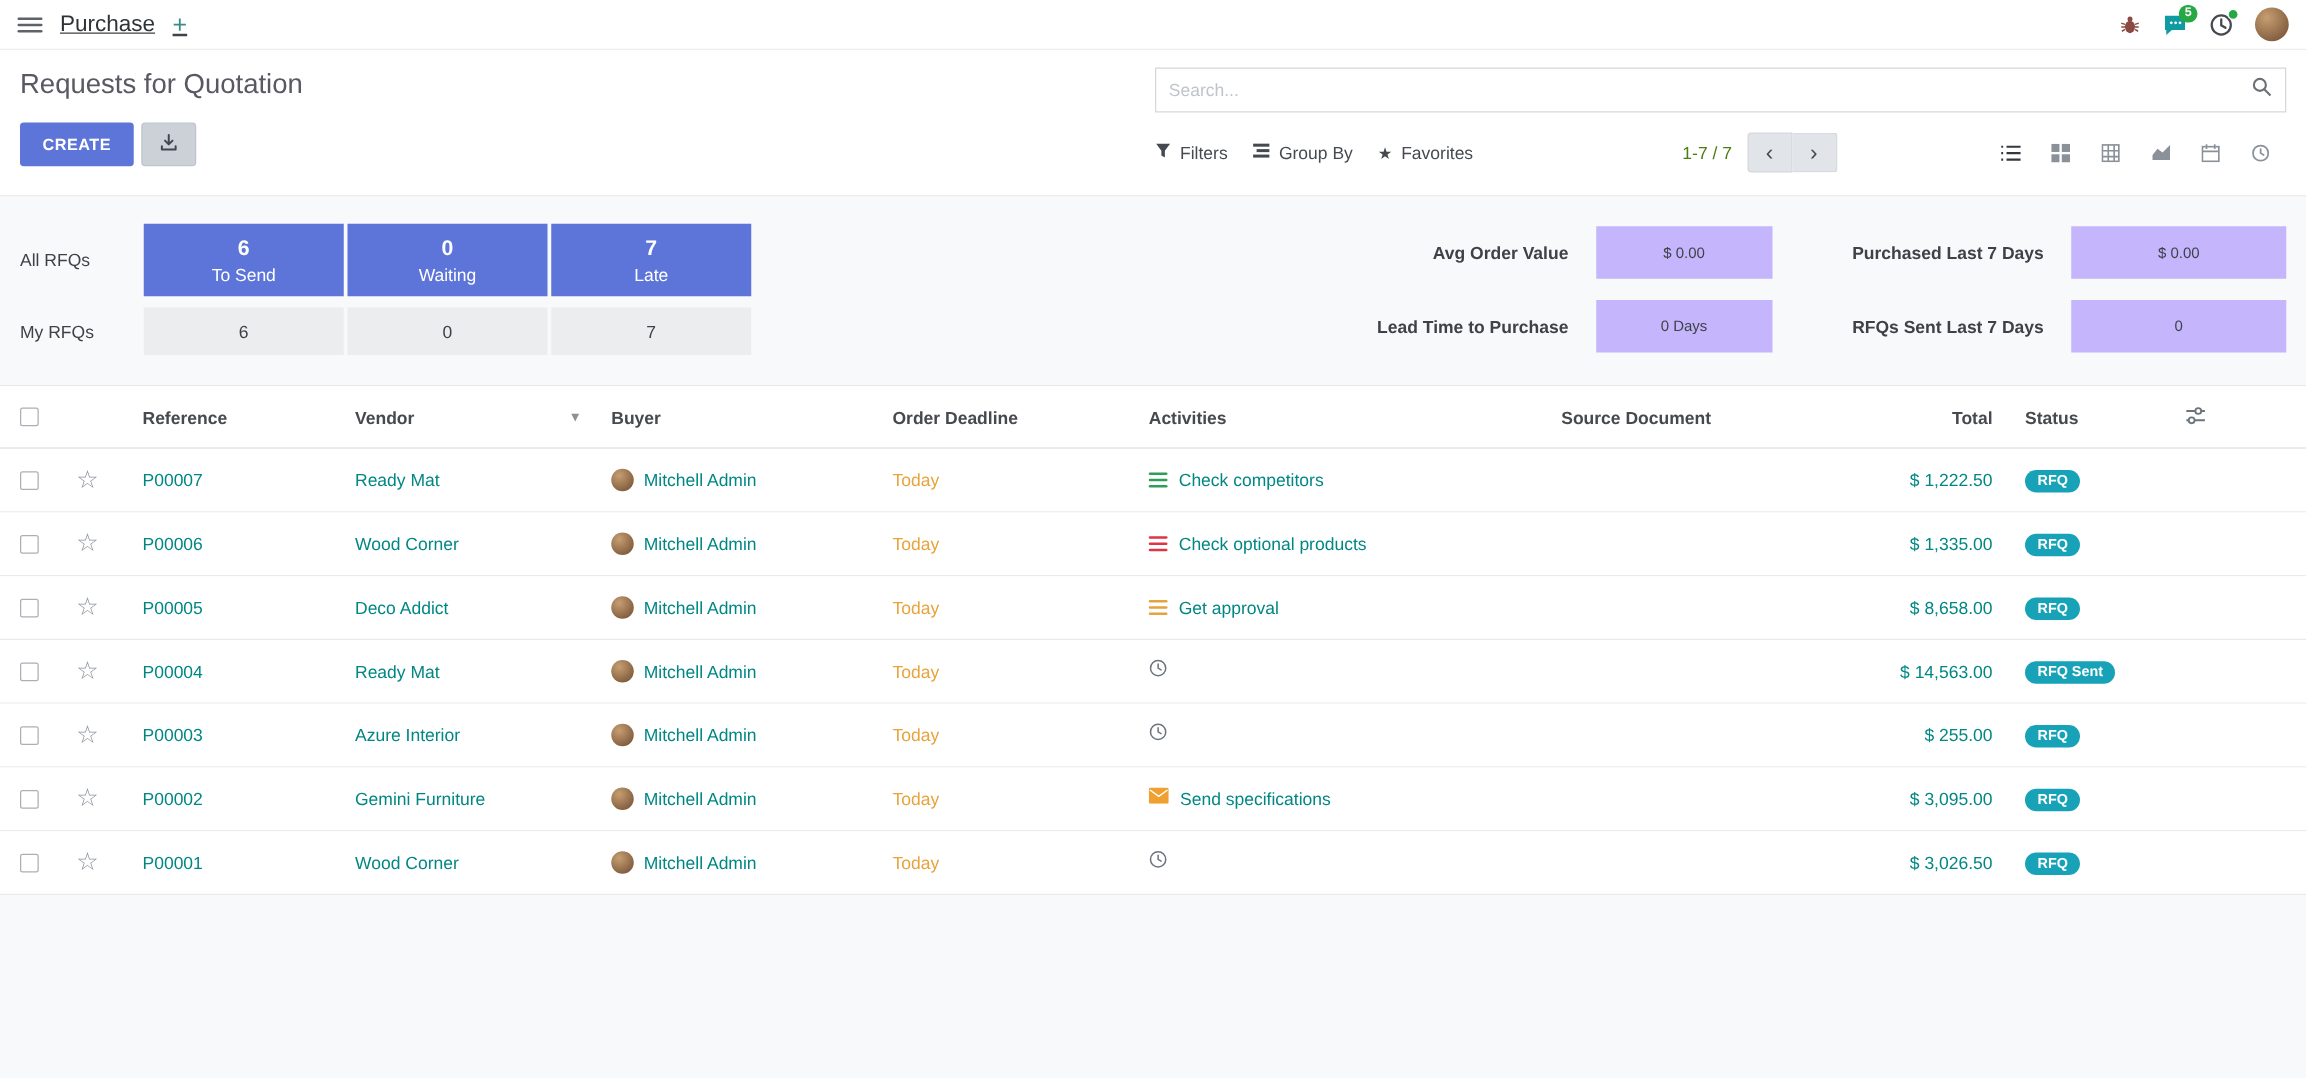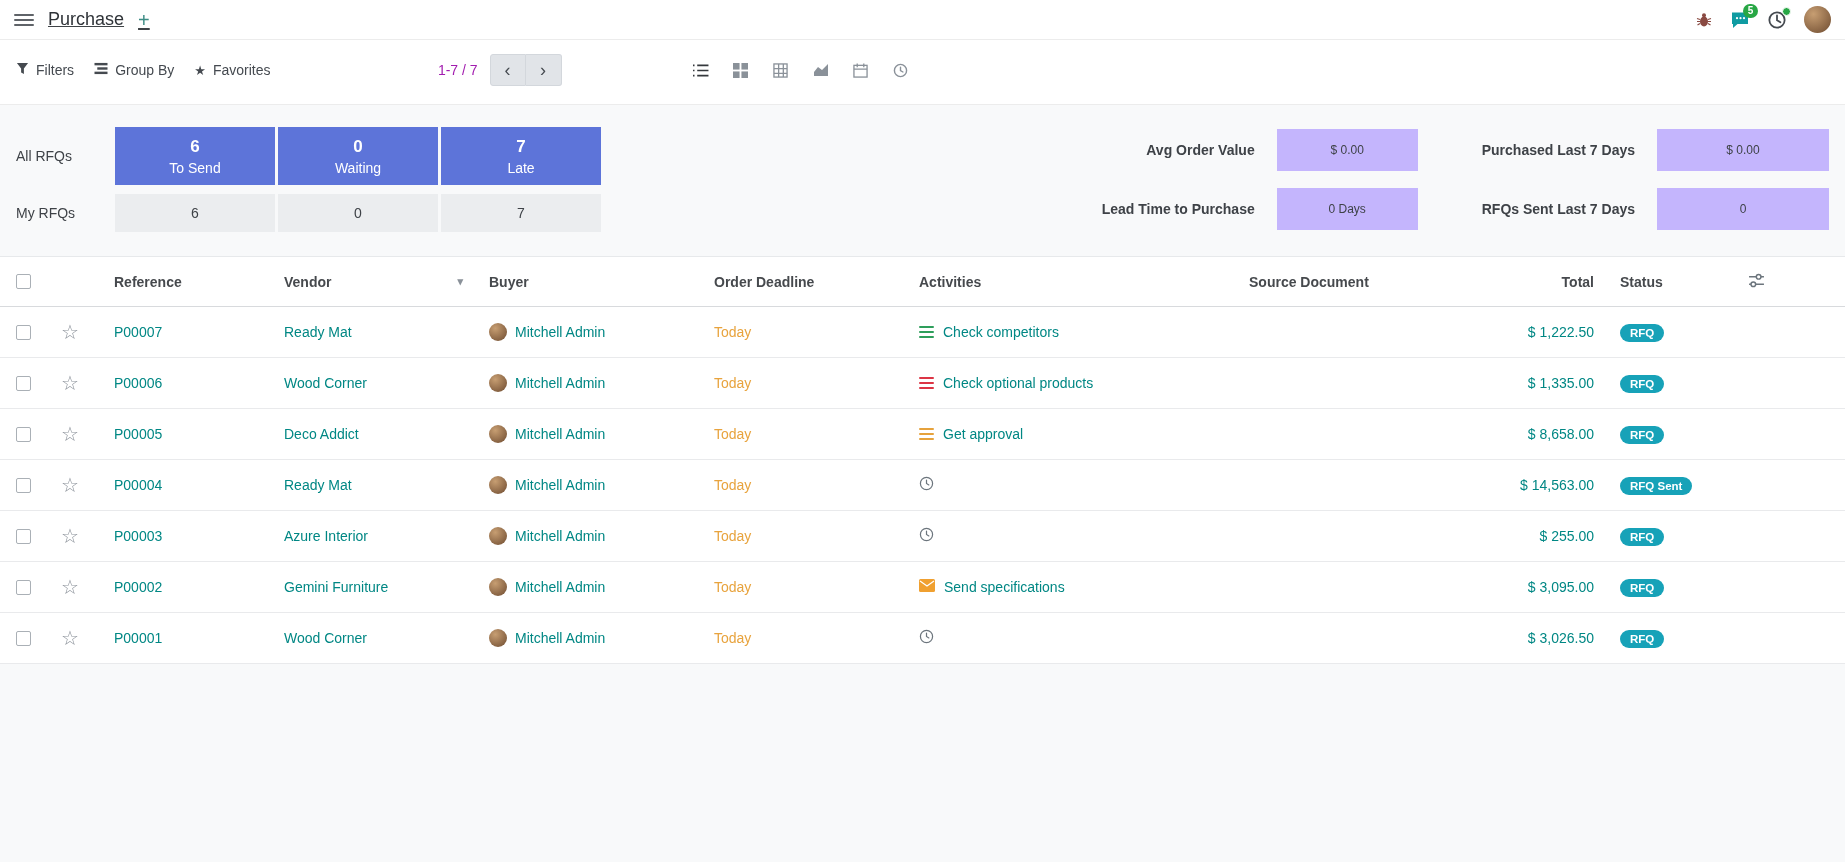--- a/index.html
+++ b/index.html
@@ -42,21 +42,21 @@
     display:flex;align-items:center;padding:0 10px;}
   .search-box input{flex:1;border:none;outline:none;font-size:14px;color:#333;
     font-family:"Liberation Sans",sans-serif;}
   .search-box input::placeholder{color:#c0c4c9;}
   .toolbar{display:flex;align-items:center;justify-content:space-between;}
   .tool-group{display:flex;align-items:center;gap:20px;}
   .tool-btn{display:flex;align-items:center;gap:7px;font-size:14px;color:#454a50;
     background:none;border:none;cursor:pointer;font-family:"Liberation Sans",sans-serif;}
   .fav-star{font-size:13px;color:#454a50;}
   .pager{display:flex;align-items:center;gap:12px;}
-  .pager-text{font-size:14px;color:#a21caf;margin-left:48px;}
+  .pager-text{font-size:14px;color:#4d7c0f;margin-left:48px;}
   .pager-btns{display:flex;}
   .pager-btn{width:36px;height:32px;background:#e1e4e8;border:1px solid #d3d7dc;
     color:#454a50;font-size:18px;display:flex;align-items:center;justify-content:center;
     cursor:pointer;line-height:1;}
   .pager-btn:first-child{border-radius:3px 0 0 3px;}
   .pager-btn:last-child{border-radius:0 3px 3px 0;border-left:none;}
   .switcher{display:flex;}
   .switch-btn{width:40px;height:32px;display:flex;align-items:center;justify-content:center;
     background:none;border:none;color:#8a9199;cursor:pointer;}
   .switch-btn.active{color:#34383c;}
@@ -153,22 +153,45 @@
         </svg>
       <span class="nav-dot"></span>
     </span>
     <span class="nav-ic">
         <span class="avatar"></span>
       </span>
   </div>
 </div>
 
 <div class="control-panel">
+  <div class="cp-left">
+    <div class="page-title">Requests for Quotation</div>
+    <div class="btn-row">
+      <button class="btn-create">CREATE</button>
+      <button class="btn-export">
+        <span>
+          <svg width="16" height="16" viewBox="0 0 16 16" fill="none" stroke="#3f4750" stroke-width="1.6" stroke-linecap="round" stroke-linejoin="round">
+              <path d="M8 2v7M5 6.5L8 9.5l3-3"></path>
+              <path d="M2.5 11v2.5h11V11"></path>
+            </svg>
+        </span>
+      </button>
+    </div>
+  </div>
 
   <div class="cp-right">
+    <div class="search-box">
+      <input type="text" placeholder="Search..." style="">
+      <span>
+        <svg width="17" height="17" viewBox="0 0 16 16" fill="none" stroke="#6a7076" stroke-width="1.6">
+            <circle cx="6.5" cy="6.5" r="4.5"></circle>
+            <path d="M10 10l4.5 4.5"></path>
+          </svg>
+      </span>
+    </div>
 
     <div class="toolbar">
       <div class="tool-group">
         <button class="tool-btn">
           <span>
             <svg width="13" height="13" viewBox="0 0 14 14">
                 <path d="M1 1h12L8.5 7v6l-3-1.8V7z" fill="#454a50"></path>
               </svg>
           </span>
           <span>Filters</span>

